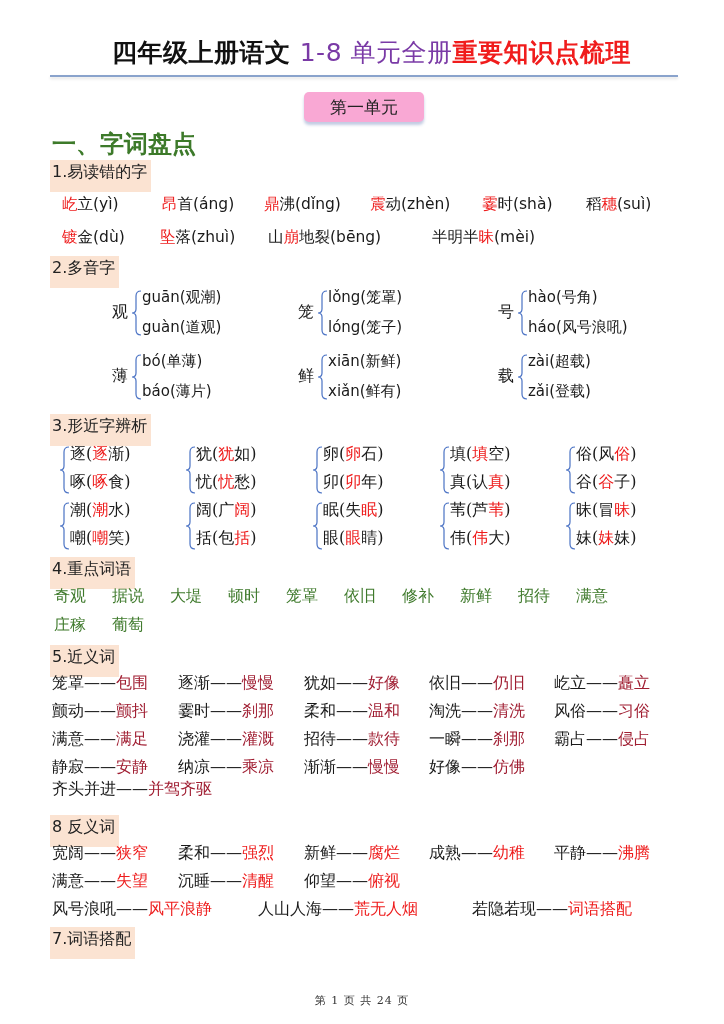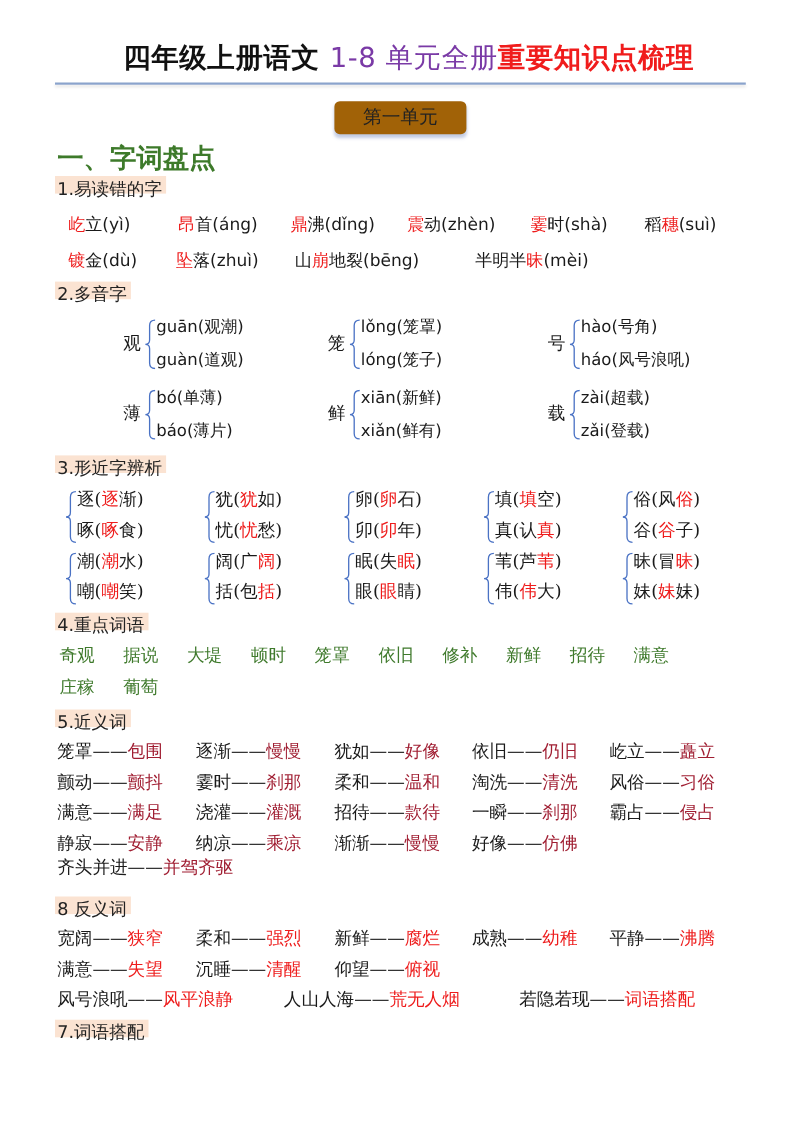--- a/index.html
+++ b/index.html
@@ -6,25 +6,25 @@
   body { width: 724px; height: 1024px; position: relative; overflow: hidden;
          font-family: "DejaVu Sans", "Liberation Sans", sans-serif; color: #1a1a1a; }
   .page { position: absolute; left: 0; top: 0; width: 724px; height: 1024px; }
 
   .title { position: absolute; left: 112px; top: 36px; font-size: 25px; font-weight: bold; letter-spacing: 0.5px; white-space: nowrap; font-family: "DejaVu Serif", serif; }
   .title .t1 { color: #111; }
   .title .t2 { color: #7a3aa6; font-weight: normal; font-family: "DejaVu Sans", sans-serif; }
   .title .t3 { color: #f01c1c; }
   .title-rule { position: absolute; left: 50px; top: 75px; width: 628px; height: 2px; background: #8aa3cc; box-shadow: 0 2px 3px rgba(0,0,0,0.12); }
 
-  .unit-badge { position: absolute; left: 304px; top: 92px; width: 120px; height: 30px; background: #a16207; border-radius: 5px; box-shadow: 0 3px 3px rgba(120,140,190,0.45); text-align: center; line-height: 30px; font-size: 17px; color: #222; font-family: "DejaVu Serif", serif; }
+  .unit-badge { position: absolute; left: 304px; top: 92px; width: 120px; height: 30px; background: #f9a8d4; border-radius: 5px; box-shadow: 0 3px 3px rgba(120,140,190,0.45); text-align: center; line-height: 30px; font-size: 17px; color: #222; font-family: "DejaVu Serif", serif; }
 
   .h1 { position: absolute; left: 52px; top: 128px; font-size: 24px; font-weight: bold; color: #3d7a2a; font-family: "DejaVu Serif", serif; }
 
-  .sec { position: absolute; left: 50px; height: 16px; padding: 0 4px 0 2px; background: #fbe3d2; font-size: 16px; line-height: 24px; color: #222; white-space: nowrap; }
+  .sec { position: absolute; left: 50px; height: 32px; padding: 0 4px 0 2px; background: #fbe3d2; font-size: 16px; line-height: 24px; color: #222; white-space: nowrap; }
 
   .row { position: absolute; font-size: 15.5px; white-space: nowrap; line-height: 22px; }
   .row .item { position: absolute; top: 0; white-space: nowrap; }
   .red { color: #ee1c1c; }
   .dred { color: #a01e32; }
 
   
   .poly { position: absolute; }
   .poly .ch { position: absolute; left: 0; top: 14px; font-size: 16px; font-family: "DejaVu Serif", serif; }
   .poly .brace { position: absolute; left: 20px; top: 2px; width: 10px; height: 46px; }
@@ -254,13 +254,14 @@
   <span class="pair" style="left:52px; top:871px"><span>满意——</span><span class="red">失望</span></span>
   <span class="pair" style="left:178px; top:871px"><span>沉睡——</span><span class="red">清醒</span></span>
   <span class="pair" style="left:304px; top:871px"><span>仰望——</span><span class="red">俯视</span></span>
 
   <span class="pair" style="left:52px; top:899px"><span>风号浪吼——</span><span class="red">风平浪静</span></span>
   <span class="pair" style="left:258px; top:899px"><span>人山人海——</span><span class="red">荒无人烟</span></span>
   <span class="pair" style="left:472px; top:899px"><span>若隐若现——</span><span class="red">词语搭配</span></span>
 
   <div class="sec" style="top:927px">7.词语搭配</div>
 
+  <div class="footer">第 1 页 共 24 页</div>
 </div>
 
 </body></html>

